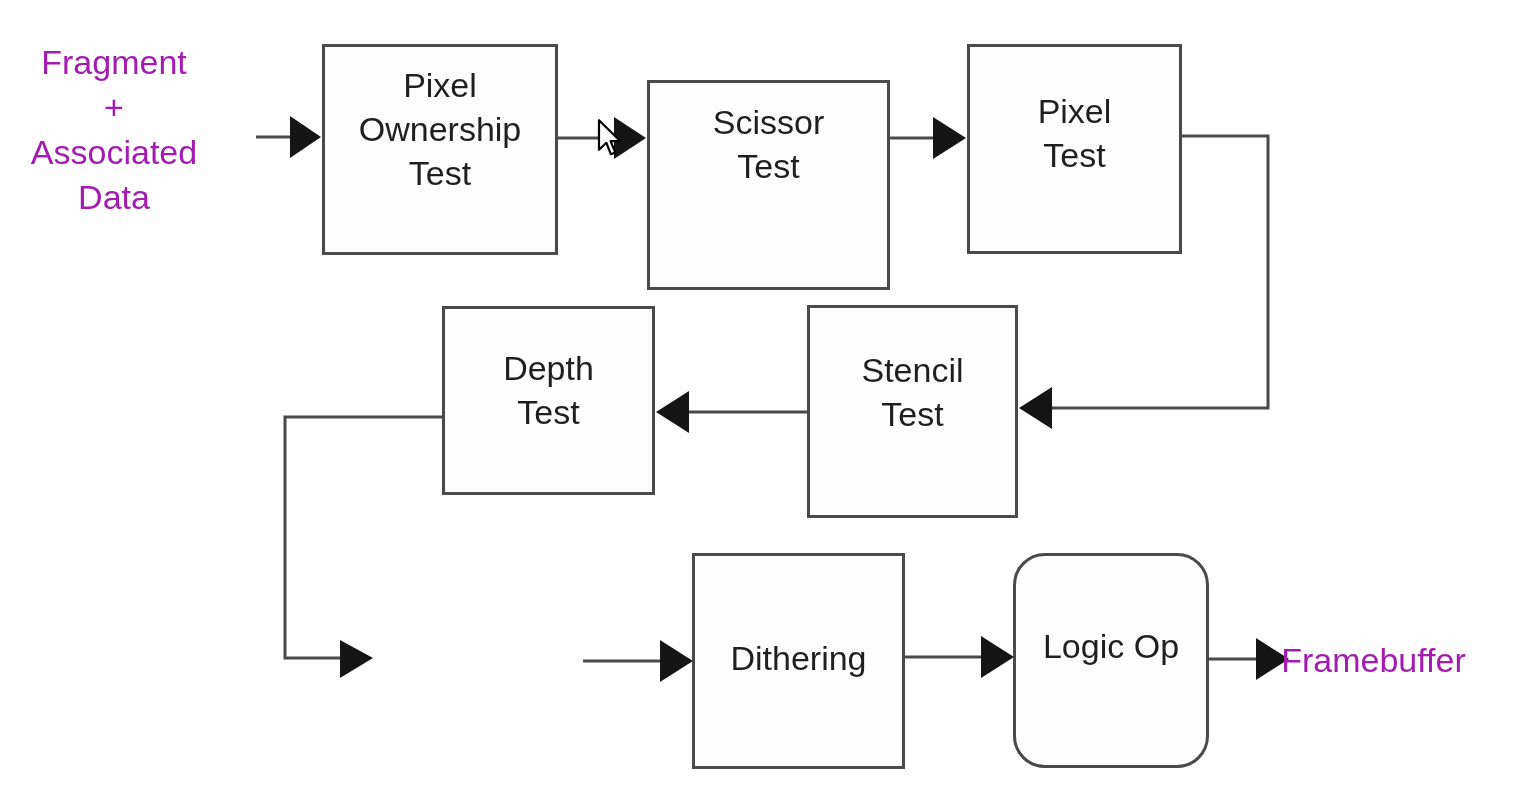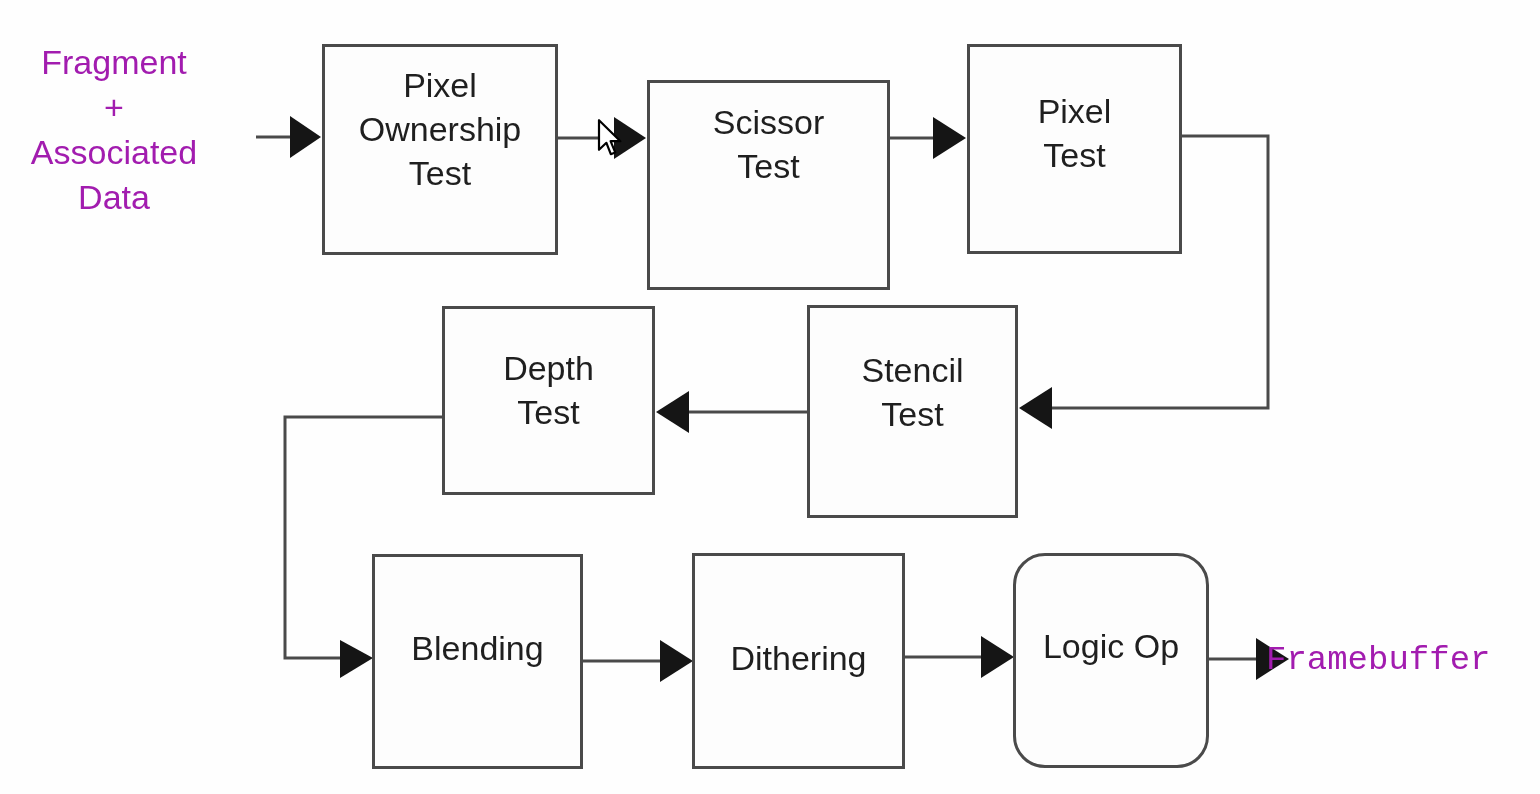--- a/index.html
+++ b/index.html
@@ -94,21 +94,21 @@
       <line x1="1209" y1="659" x2="1259" y2="659"></line>
       <polygon points="1256,638 1256,680 1289,659" fill="#151515" stroke="none"></polygon>
     </g>
   </svg>
 
   <div class="free-label" style="left: 8px; top: 40px; width: 212px;">Fragment
 +
 Associated
 Data</div>
 
-  <div class="free-label" style="left: 1266px; top: 638px; width: 215px; font-family: Liberation Mono, monospace;">Framebuffer</div>
+  <div class="free-label" style="left: 1266px; top: 638px; width: 215px;">Framebuffer</div>
 
   <div class="node" style="left: 322px; top: 44px; width: 236px; height: 211px; padding-top: 16px;">
     <span class="node-label">Pixel
 Ownership
 Test</span>
   </div>
 
   <div class="node" style="left: 647px; top: 45px; width: 243px; height: 210px; padding-top: 17px; margin-top: 35px;">
     <span class="node-label">Scissor
 Test</span>
@@ -122,23 +122,20 @@
   <div class="node" style="left: 442px; top: 306px; width: 213px; height: 189px; padding-top: 37px;">
     <span class="node-label">Depth
 Test</span>
   </div>
 
   <div class="node" style="left: 807px; top: 305px; width: 211px; height: 213px; padding-top: 40px;">
     <span class="node-label">Stencil
 Test</span>
   </div>
 
-  <div class="node" style="left: 372px; top: 554px; width: 211px; height: 215px; padding-top: 69px;">
-    <span class="node-label">Blending</span>
-  </div>
 
   <div class="node" style="left: 692px; top: 553px; width: 213px; height: 216px; padding-top: 80px;">
     <span class="node-label">Dithering</span>
   </div>
 
   <div class="node" style="left: 1013px; top: 553px; width: 196px; height: 215px; padding-top: 68px; border-radius: 32px;">
     <span class="node-label">Logic Op</span>
   </div>
 
   <svg class="cursor" width="27" height="40" viewBox="0 0 13.5 20">

